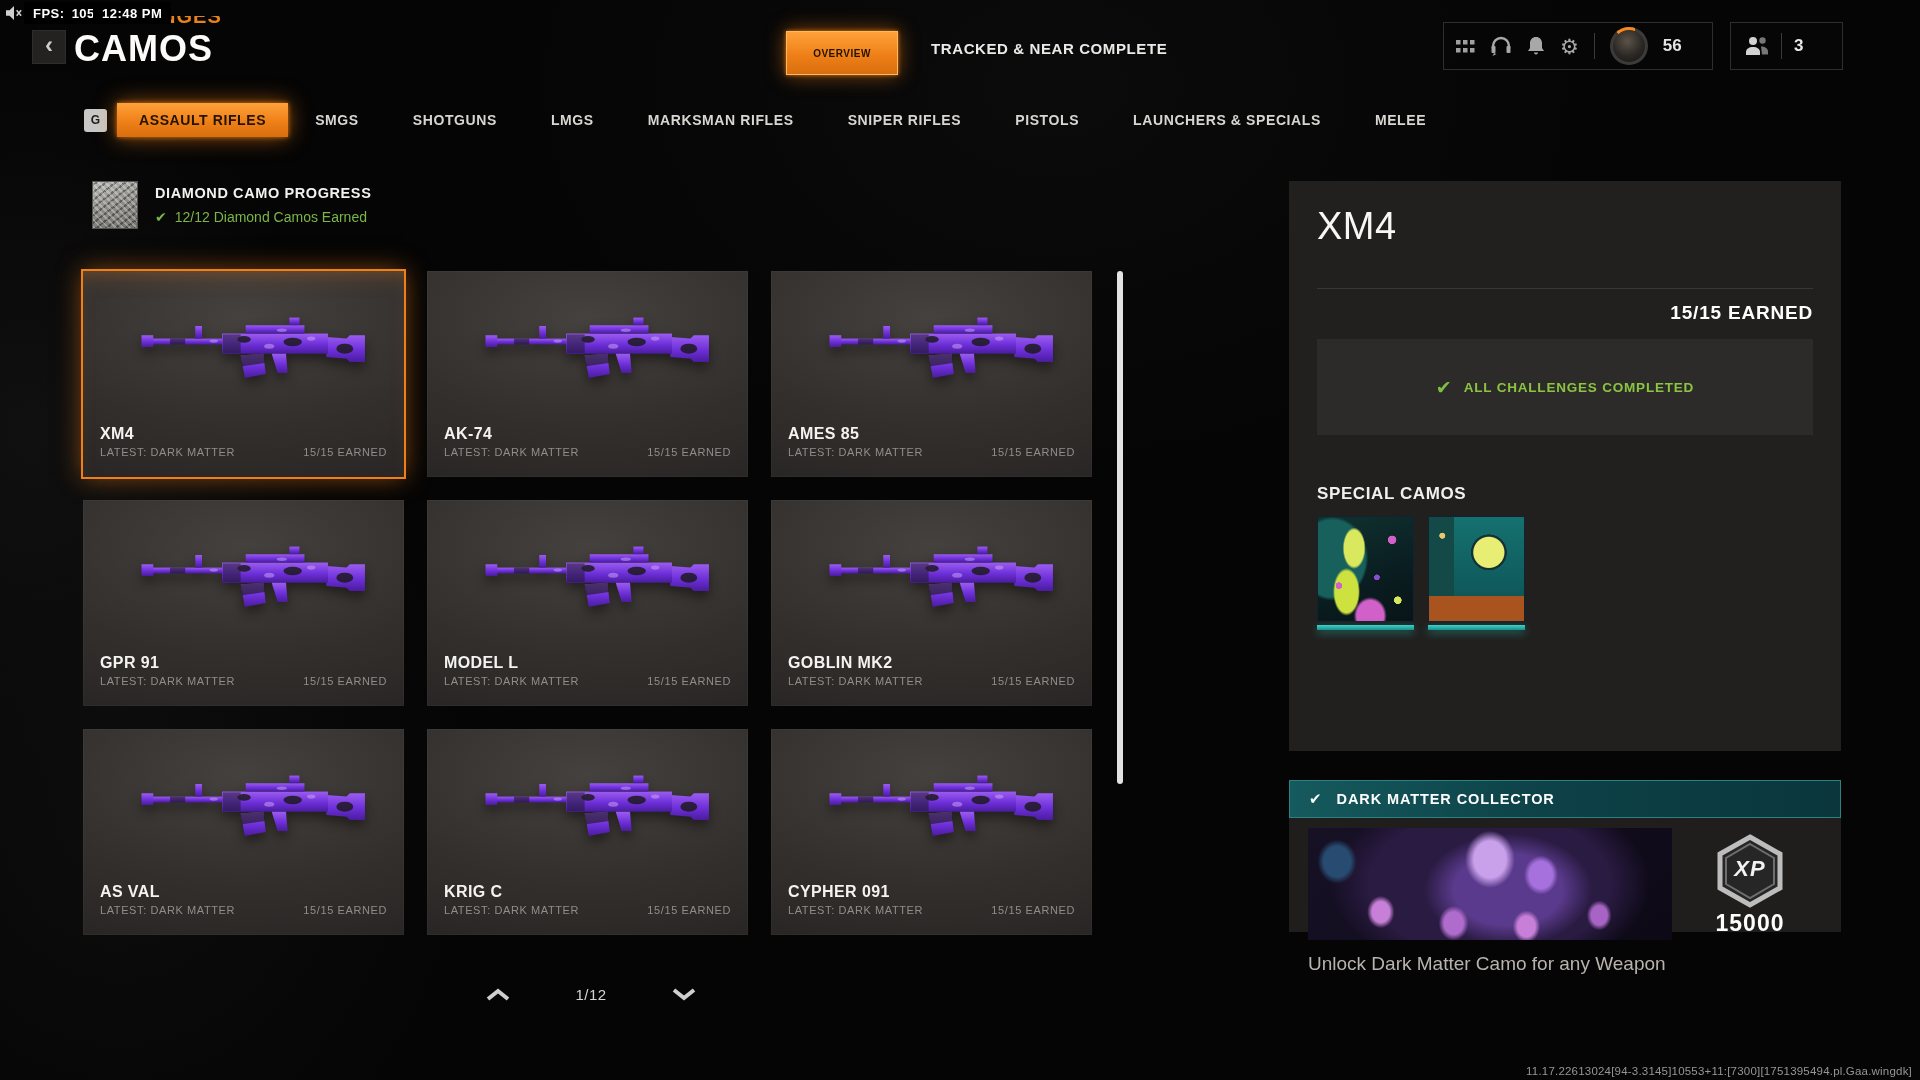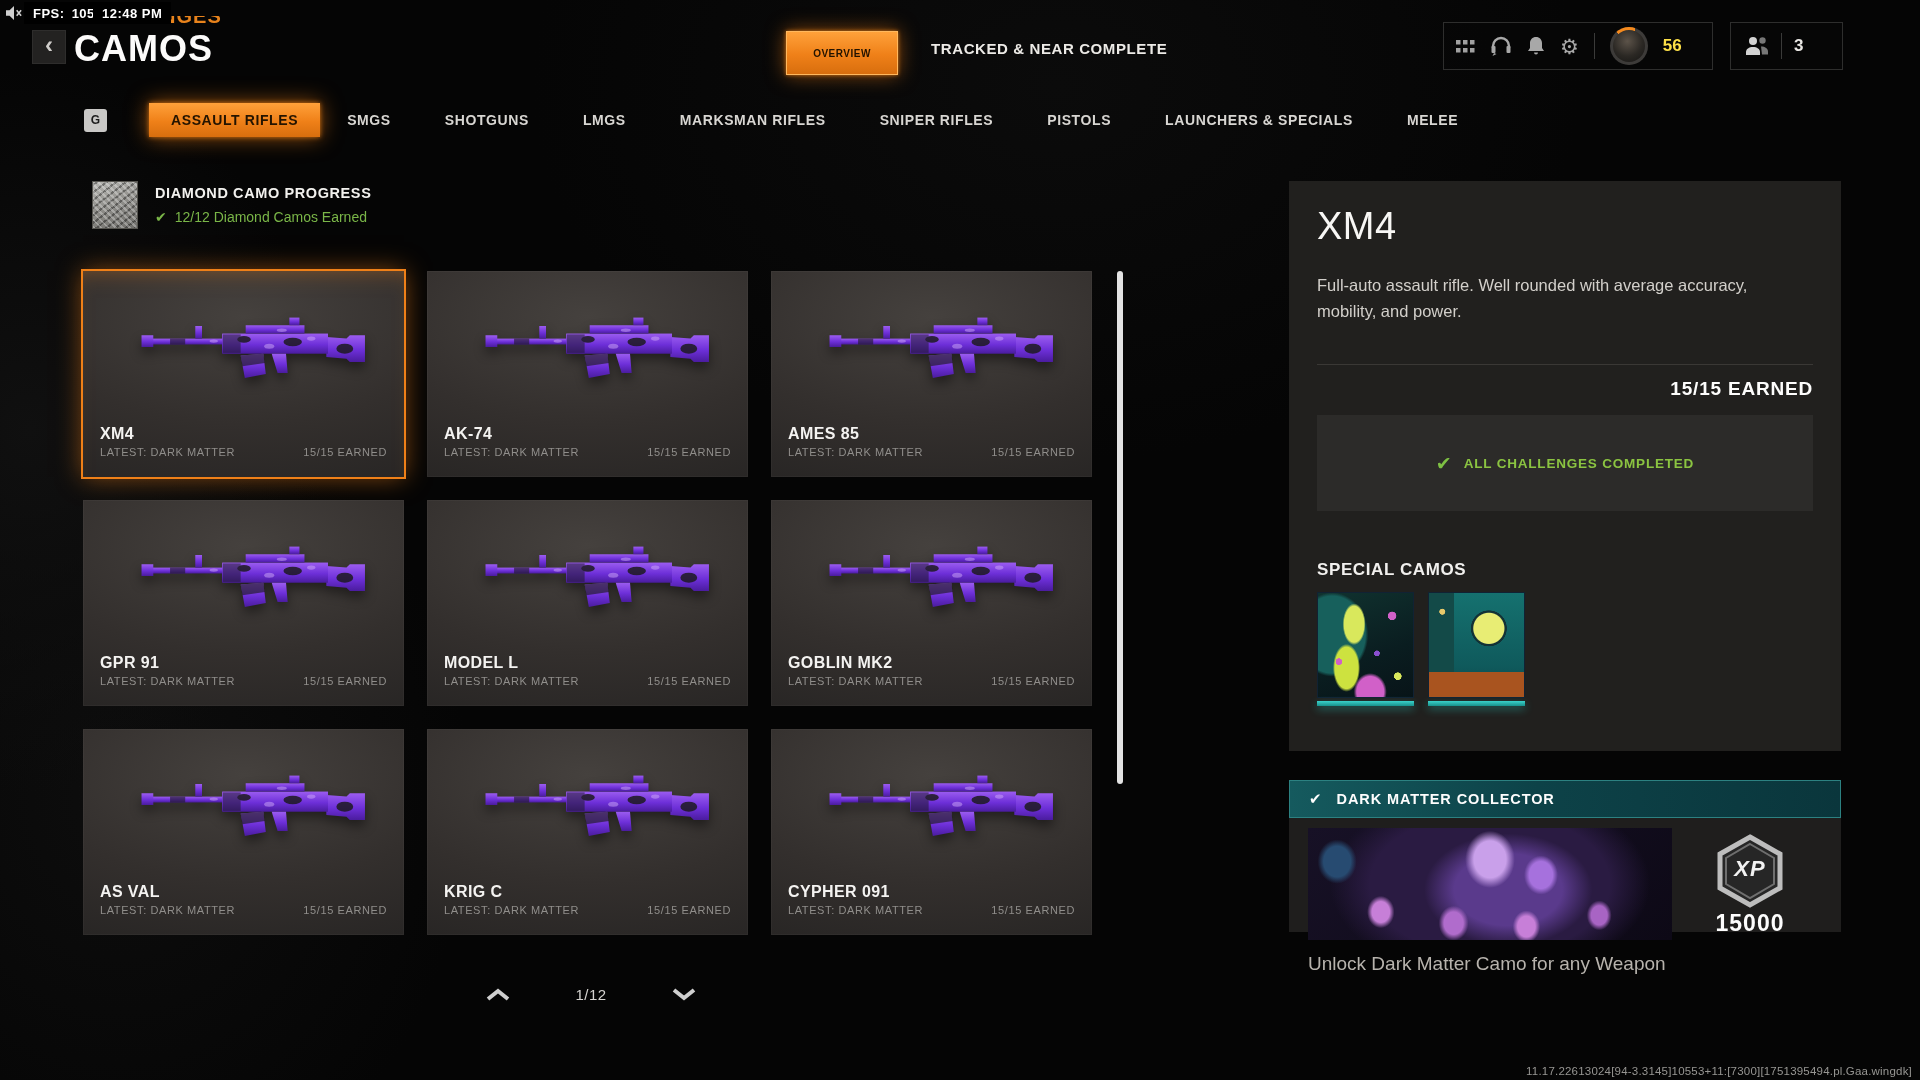--- a/index.html
+++ b/index.html
@@ -53,33 +53,33 @@
   #tr-box-1{ left:1443px; width:270px; padding:0 12px; gap:15px;}
   #tr-box-2{ left:1730px; width:113px; padding:0 14px; gap:12px;}
   .tr-icon{ color:#a8a8a8; display:flex; align-items:center; justify-content:center; cursor:pointer;}
   .vdiv{ width:1px; height:26px; background:#3a3a39;}
   #gear-glyph{ font-size:21px; line-height:1;}
   #avatar{ width:38px; height:38px; border-radius:50%;
            background:conic-gradient(from 318deg, #f58a1e 0deg 62deg, #3d3b39 62deg 360deg);
            display:flex; align-items:center; justify-content:center; cursor:pointer;}
   #avatar .inner{ width:32px; height:32px; border-radius:50%;
                   background:radial-gradient(circle at 45% 35%, #5c5349 0%, #2b2824 55%, #151413 100%);}
-  #level-num{ color:#fde047; font-size:17px; font-weight:bold;}
+  #level-num{ color:#e5e5e5; font-size:17px; font-weight:bold;}
   #friends-num{ color:#e9e7e4; font-size:17px; font-weight:bold;}
 
   
   #tabs{ position:absolute; left:84px; top:103px; display:flex; align-items:center; z-index:2;}
   #key-hint{ width:23px; height:23px; background:#c9c8c6; color:#1b1b1b; border-radius:3px;
              font-size:12px; font-weight:bold; display:flex; align-items:center; justify-content:center;
              margin-right:10px;}
   .tab{ padding:0 27px; height:34px; display:flex; align-items:center; font-size:14px; font-weight:bold;
         color:#d8d6d2; letter-spacing:.6px; cursor:pointer; white-space:nowrap;}
   .tab.active{ background:linear-gradient(180deg,#ffa13a 0%,#ef8018 55%,#d86e0e 100%);
                color:#241400; padding:0 22px;
-               box-shadow:0 0 22px rgba(245,130,20,.6), 0 0 5px rgba(245,130,20,.8);margin-left:32px;}
+               box-shadow:0 0 22px rgba(245,130,20,.6), 0 0 5px rgba(245,130,20,.8);}
 
   
   #diamond-progress{ position:absolute; left:92px; top:181px; display:flex; gap:17px; align-items:flex-start;}
   #diamond-thumb{ width:46px; height:48px;
       background:
         repeating-linear-gradient(45deg, rgba(255,255,255,.28) 0 2px, transparent 2px 5px),
         repeating-linear-gradient(-38deg, rgba(0,0,0,.35) 0 2px, transparent 2px 6px),
         linear-gradient(160deg,#b7b7b3 0%,#8e8d89 50%,#6f6e6a 100%);
       border:1px solid #55544f;}
   #dp-title{ font-size:14.5px; font-weight:bold; color:#f2f1ee; letter-spacing:.6px; margin-top:4px;}
@@ -435,21 +435,20 @@
   <span id="page-num">1/12</span>
   <span class="page-arrow">
     <svg width="24" height="13" viewBox="0 0 24 13">
         <path d="M2,2 L12,10 L22,2" fill="none" stroke="#cfcfcf" stroke-width="4"></path>
       </svg>
   </span>
 </div>
 
 <div id="detail">
   <div id="detail-title">XM4</div>
-  <div id="detail-desc">Full-auto assault rifle.  Well rounded with average accuracy, mobility, and power.</div>
   <div id="detail-divider"></div>
   <div id="detail-earned">15/15 EARNED</div>
   <div id="completed-box">
     <span class="check">✔</span>
     <span id="completed-text">ALL CHALLENGES COMPLETED</span>
   </div>
   <div id="special-title">SPECIAL CAMOS</div>
   <div id="camo-thumbs">
     <div class="camo" id="camo-1">
       <div class="img"></div>

